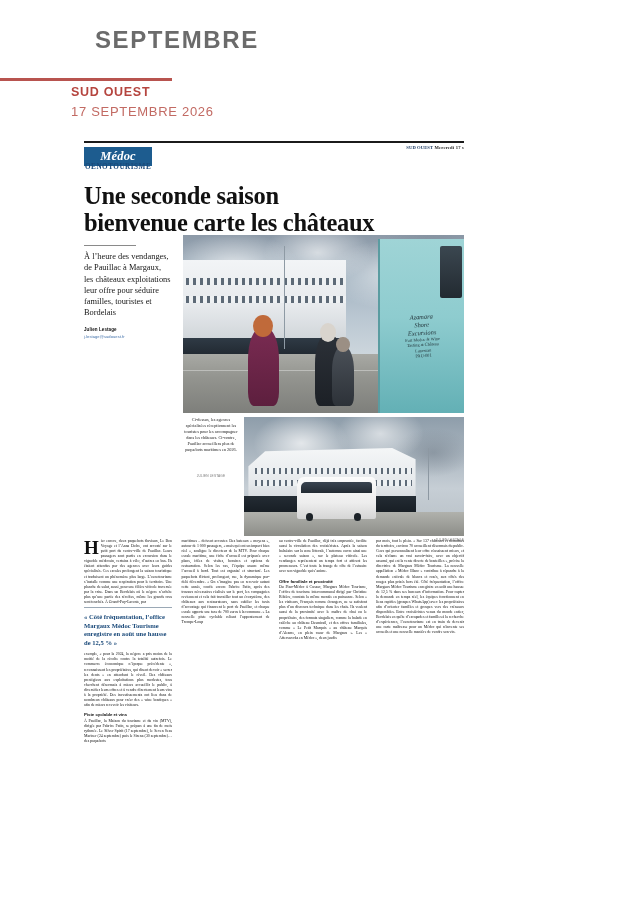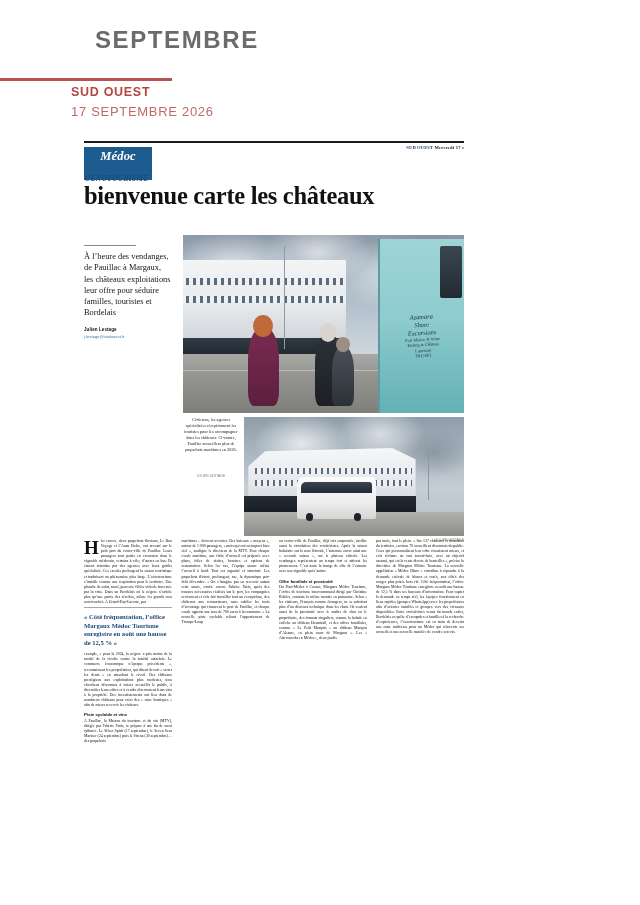--- a/index.html
+++ b/index.html
@@ -37,32 +37,32 @@
   .clip-topline{position:absolute;left:0;top:0;width:380px;height:1.6px;background:#1b1b1b;}
   .masthead{
     position:absolute;right:0;top:3.5px;
     font-family:"Liberation Serif",serif;font-size:4.6px;color:#2a2a2a;
     letter-spacing:.2px;white-space:nowrap;
   }
   .masthead b{font-weight:700;color:#1b3a63;letter-spacing:.1px;}
   .masthead i{font-style:normal;font-weight:700;color:#1b1b1b;}
 
   .badge{
-    position:absolute;left:0;top:6px;width:68px;height:33px;
+    position:absolute;left:0;top:6px;width:68px;height:19px;
     background:#1d5c8f;
   }
   .badge span{
     display:block;text-align:center;line-height:19px;
     font-family:"Liberation Serif",serif;font-weight:700;font-style:italic;
     font-size:12.5px;color:#ffffff;letter-spacing:.2px;
   }
 
   .kicker{
-    position:absolute;left:1px;top:34px;
-    font-family:"Liberation Serif",serif;font-style:italic;font-weight:700;
+    position:absolute;left:1px;top:22px;
+    font-family:"Liberation Serif",serif;font-weight:700;
     font-size:7.2px;letter-spacing:.5px;color:#1b4a7a;
   }
   .headline{
     position:absolute;left:0;top:42px;width:380px;
     font-family:"Liberation Serif",serif;font-weight:700;
     font-size:24.5px;line-height:1.10;color:#111111;letter-spacing:-.3px;
   }
   .headline .l2{display:block;}
 
   
@@ -222,20 +222,21 @@
       <i>Mercredi 17 s</i>
     </div>
 
     <div class="badge">
       <span>Médoc</span>
     </div>
 
     <div class="kicker">OENOTOURISME</div>
 
     <div class="headline">
+      <span class="l1">Une seconde saison</span>
       <span class="l2">bienvenue carte les châteaux</span>
     </div>
 
     <div class="intro">
       <div class="intro-rule"></div>
       <div class="intro-text">À l’heure des vendanges, de Pauillac à Margaux, les châteaux exploitations leur offre pour séduire familles, touristes et Bordelais</div>
       <div class="byline">Julien Lestage</div>
       <div class="byline-mail">j.lestage@sudouest.fr</div>
     </div>
 

